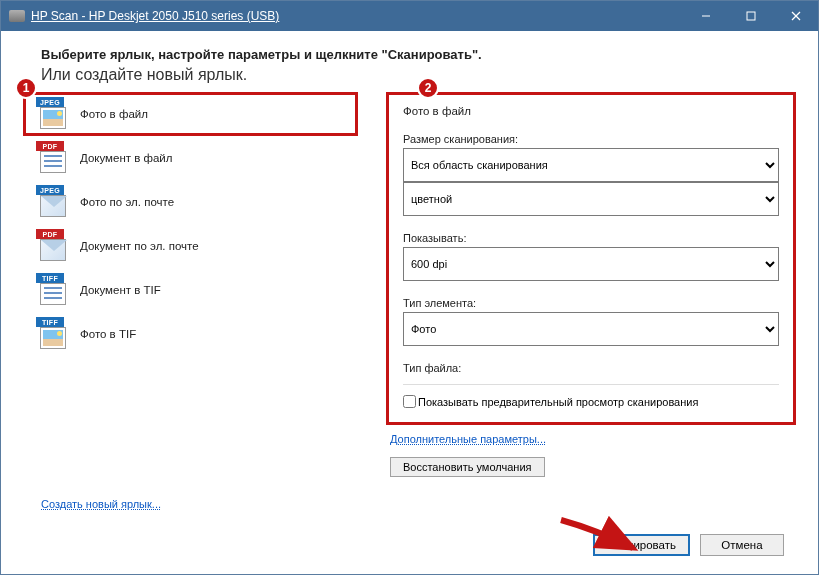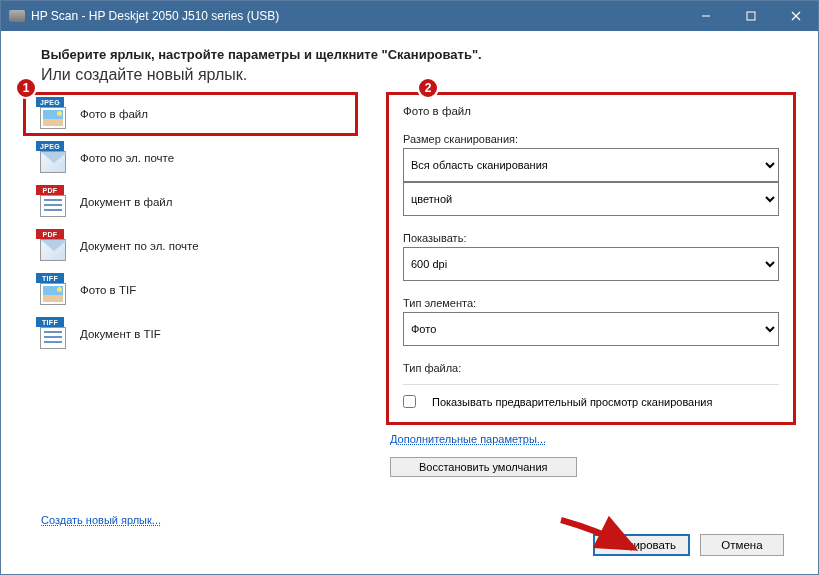--- a/index.html
+++ b/index.html
@@ -10,21 +10,21 @@
   }
   .titlebar {
     height: 30px; background: #3e6a97; color: #fff;
     display: flex; align-items: center; padding: 0 0 0 8px;
     font-size: 12px;
   }
   .titlebar-icon {
     width: 16px; height: 12px; margin-right: 6px;
     background: linear-gradient(180deg,#b0b0b0,#777); border-radius: 2px;
   }
-  .title-text { flex: 1; }
+  .title-text { flex: 1; text-decoration: underline; }
   .winctrl { display: flex; height: 100%; }
   .winbtn {
     width: 45px; height: 100%; display: flex; align-items: center;
     justify-content: center; color: #fff; font-size: 12px;
   }
   .winbtn.close { background: transparent; }
   .winbtn svg { width: 10px; height: 10px; }
 
   .body {
     flex: 1; background: #fff; padding: 14px 22px 12px 22px;
@@ -84,32 +84,32 @@
     border: 3px solid #c41414; padding: 10px 14px 14px 14px;
     position: relative;
   }
   .form-title { font-size: 11.5px; color: #222; margin-bottom: 6px; }
   .field-label { font-size: 11px; color: #222; margin: 16px 0 3px 0; }
   select.control {
     width: 100%; height: 34px; font-size: 11px;
     border: 1px solid #7a7a7a; background: #fff; padding: 0 3px;
   }
   .hr { height: 1px; background: #ddd; margin: 10px 0; }
-  .cbwrap { display: flex; align-items: center; gap: 16px; font-size: 11px; }
+  .cbwrap { display: flex; align-items: center; gap: 2px; font-size: 11px; }
   .cbwrap input { width: 13px; height: 13px; margin: 0; }
 
   .extra { margin-top: 4px; margin-left: 4px; }
   .linkish { color: #0b58c4; font-size: 11px; text-decoration: underline dotted; cursor: pointer; }
   .restore-btn {
-    margin-top: 10px; padding: 3px 28px; font-size: 11px;
+    margin-top: 10px; padding: 3px 12px; font-size: 11px;
     border: 1px solid #a0a0a0; background: #efefef;
   }
 
   .bottom-left {
-    position: absolute; left: 40px; bottom: 46px;
+    position: absolute; left: 40px; bottom: 62px;
   }
   .bottom-right {
     position: absolute; right: 34px; bottom: 18px;
     display: flex; gap: 10px;
   }
   .btn {
     padding: 3px 12px; font-size: 11.5px;
     border: 1px solid #a0a0a0; background: #efefef; min-width: 84px;
   }
   .btn.primary { border: 2px solid #1d6fb8; }
@@ -164,52 +164,52 @@
         <div id="shortcut-host">
             <div class="shortcut active">
               <div class="sc-icon">
                 <div class="badge jpeg">JPEG</div>
                 <div class="thumb photo"></div>
               </div>
               <div class="sc-label">Фото в файл</div>
             </div>
             <div class="shortcut">
               <div class="sc-icon">
+                <div class="badge pdf">PDF</div>
+                <div class="thumb doc"></div>
+              </div>
+              <div class="sc-label">Документ в файл</div>
+            </div>
+            <div class="shortcut">
+              <div class="sc-icon">
                 <div class="badge jpeg">JPEG</div>
                 <div class="thumb env"></div>
               </div>
               <div class="sc-label">Фото по эл. почте</div>
             </div>
             <div class="shortcut">
               <div class="sc-icon">
                 <div class="badge pdf">PDF</div>
+                <div class="thumb env"></div>
+              </div>
+              <div class="sc-label">Документ по эл. почте</div>
+            </div>
+            <div class="shortcut">
+              <div class="sc-icon">
+                <div class="badge tiff">TIFF</div>
                 <div class="thumb doc"></div>
               </div>
-              <div class="sc-label">Документ в файл</div>
-            </div>
-            <div class="shortcut">
-              <div class="sc-icon">
-                <div class="badge pdf">PDF</div>
-                <div class="thumb env"></div>
-              </div>
-              <div class="sc-label">Документ по эл. почте</div>
+              <div class="sc-label">Документ в TIF</div>
             </div>
             <div class="shortcut">
               <div class="sc-icon">
                 <div class="badge tiff">TIFF</div>
                 <div class="thumb photo"></div>
               </div>
               <div class="sc-label">Фото в TIF</div>
-            </div>
-            <div class="shortcut">
-              <div class="sc-icon">
-                <div class="badge tiff">TIFF</div>
-                <div class="thumb doc"></div>
-              </div>
-              <div class="sc-label">Документ в TIF</div>
             </div>
           </div>
       </div>
 
       <div class="rightcol">
         <div class="form-box">
           <div class="form-title">Фото в файл</div>
 
           <div class="field-label">Размер сканирования:</div>
           <select class="control"><option>Вся область сканирования</option></select>

